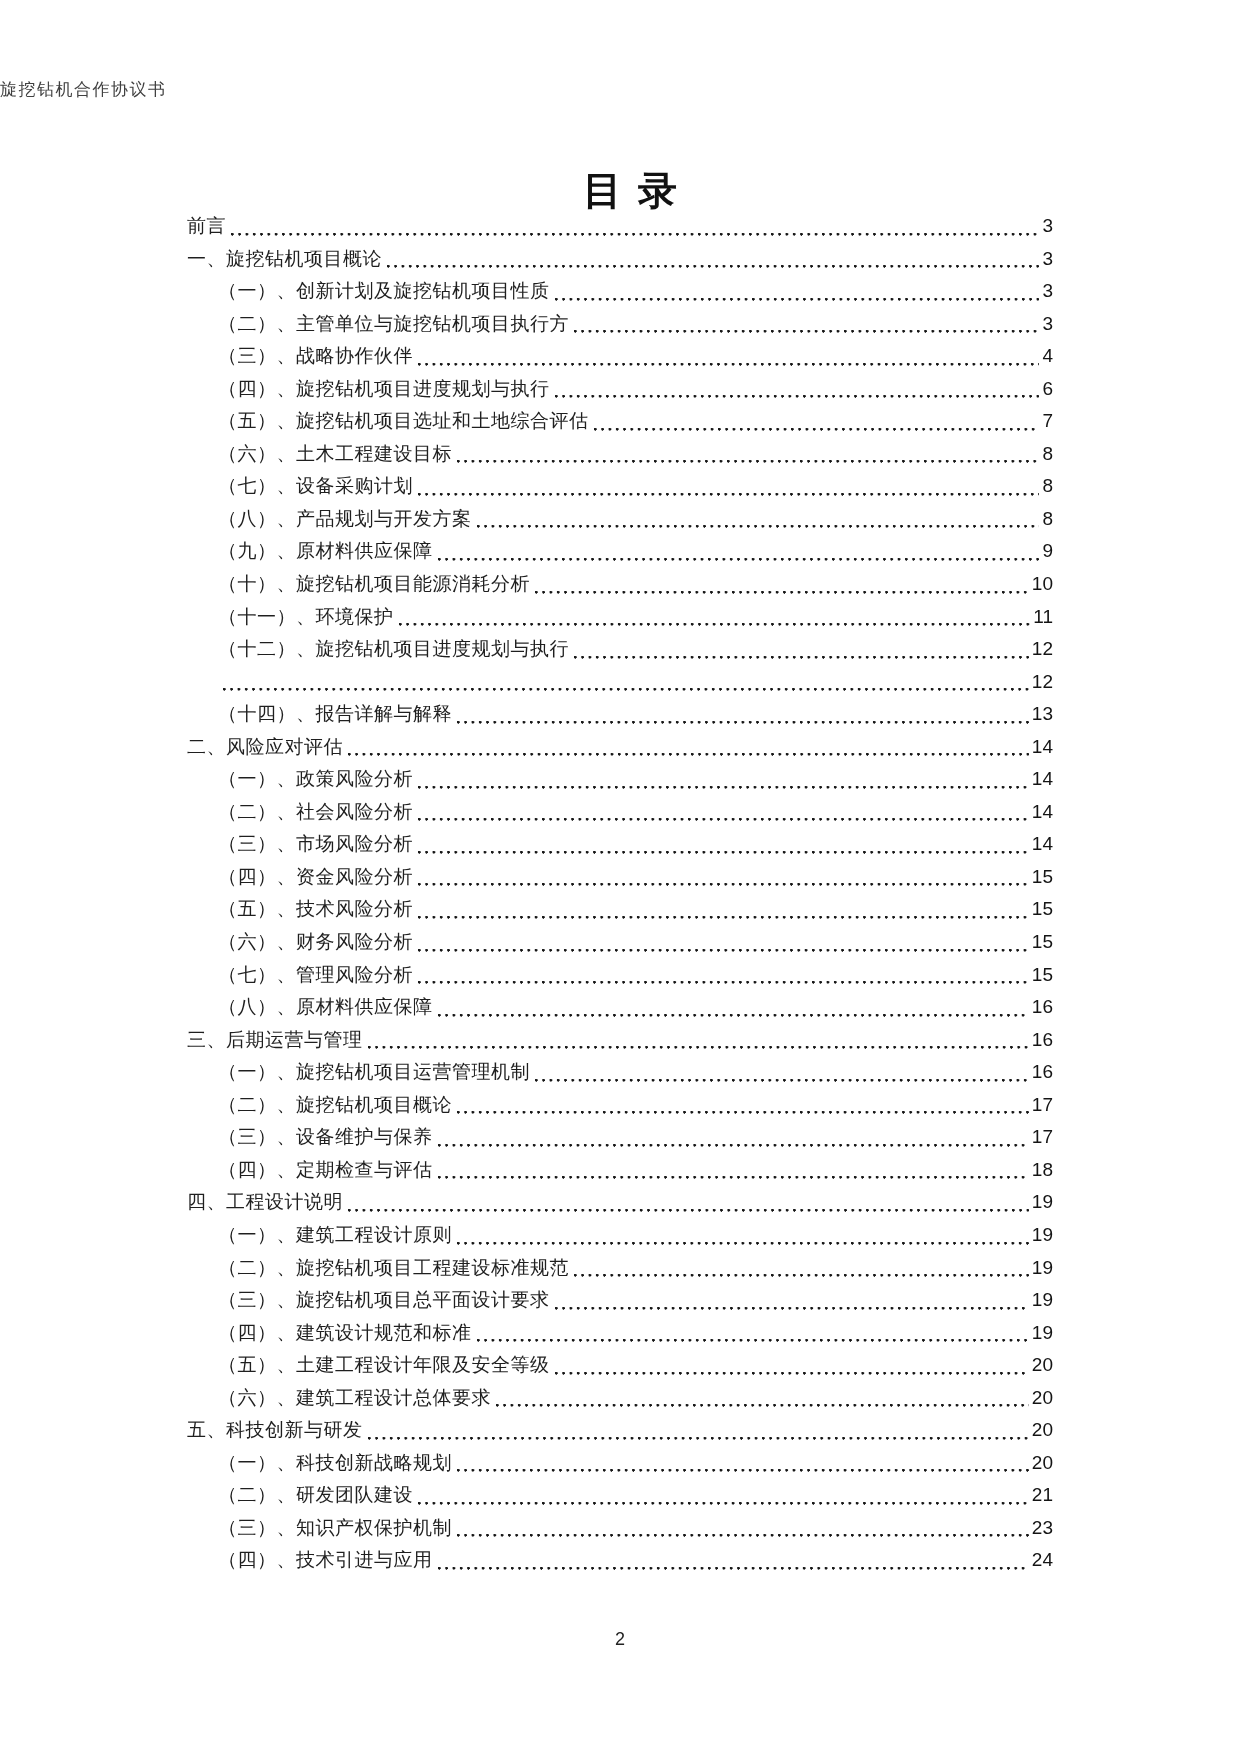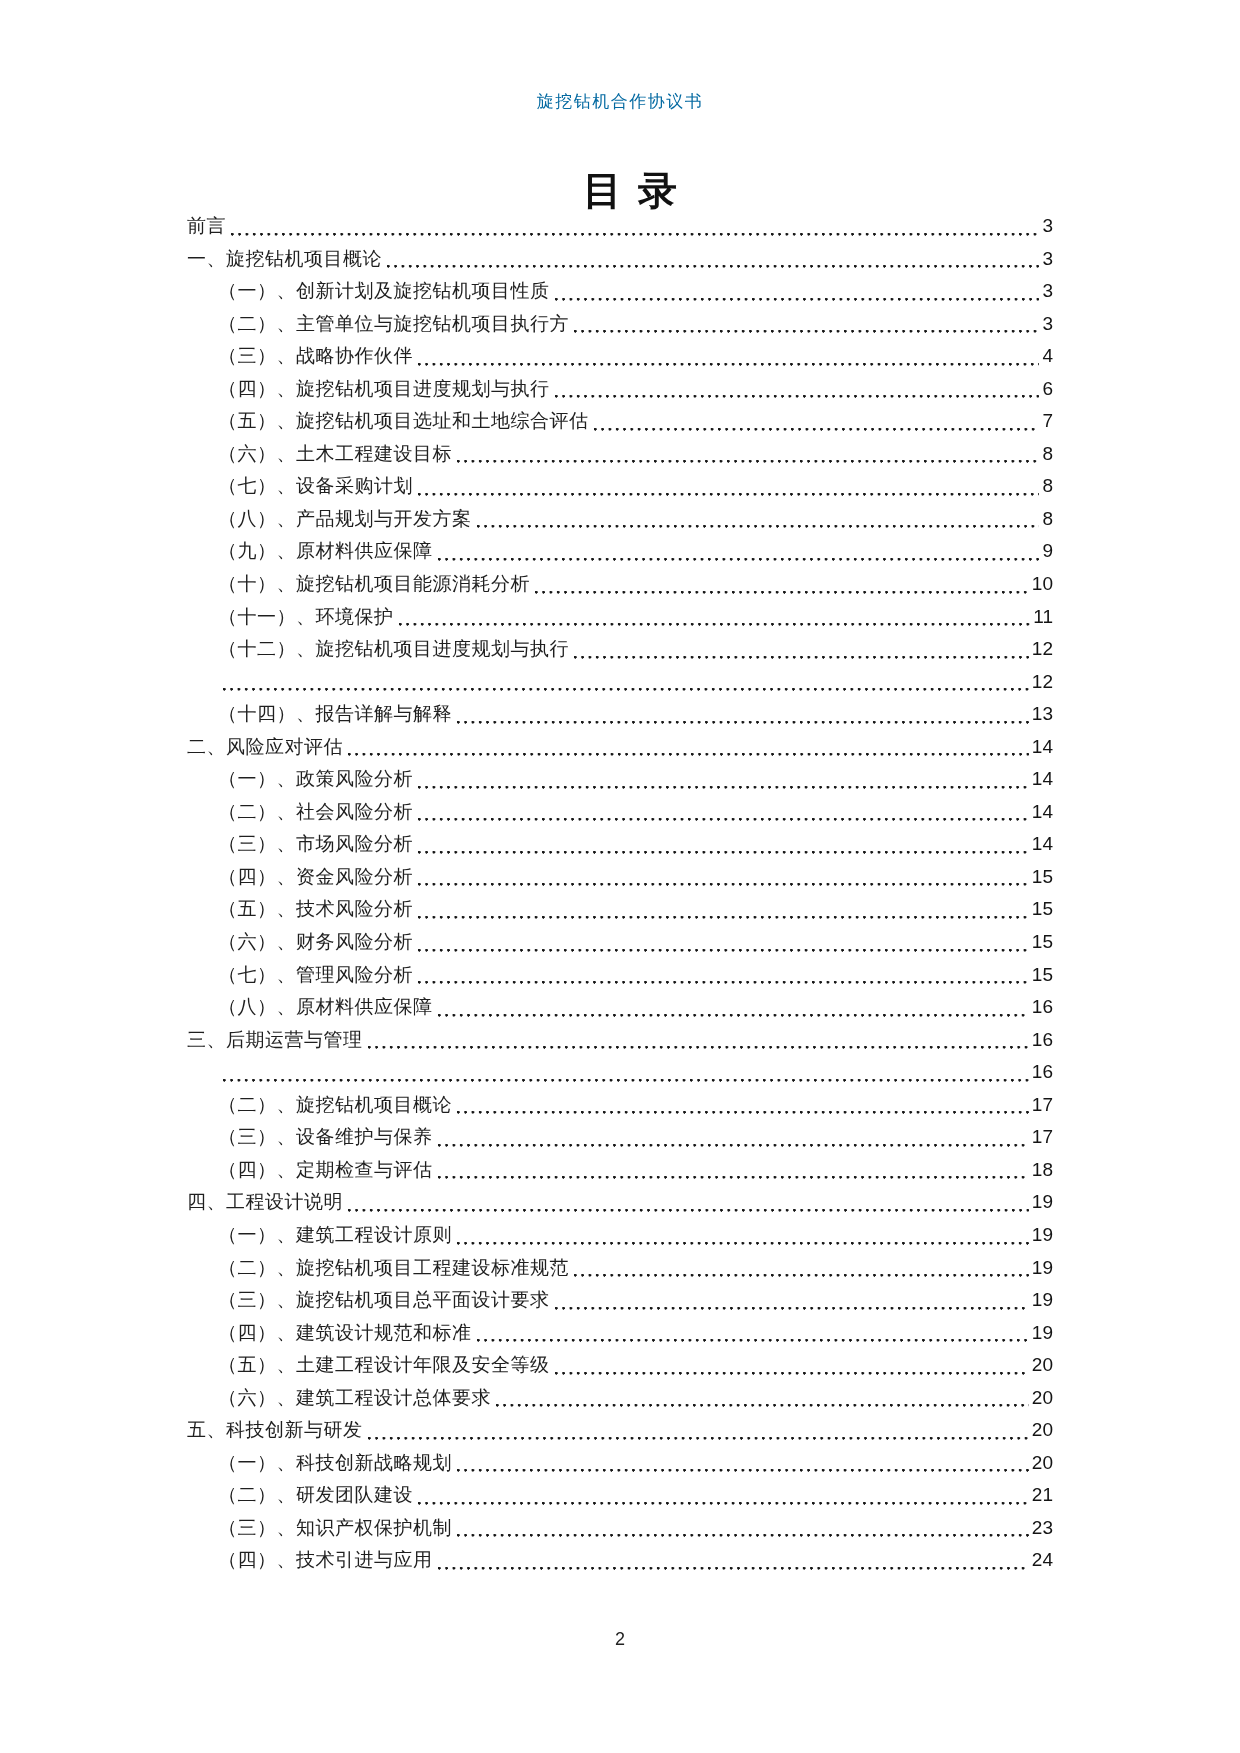--- a/index.html
+++ b/index.html
@@ -11,27 +11,27 @@
     position: relative;
     width: 1240px;
     height: 1753px;
     background: #ffffff;
     overflow: hidden;
     font-family: "Liberation Serif", serif;
     color: #1f1f1f;
   }
   .doc-header {
     position: absolute;
-    top: 90px;
+    top: 78px;
     left: 0;
     width: 100%;
-    text-align: center;
+    text-align: left;
     font-size: 17px;
     letter-spacing: 1.5px;
-    color: #0369a1;
+    color: #404040;
   }
   .doc-title {
     position: absolute;
     top: 148px;
     left: 0;
     width: 100%;
     margin: 16px;
     text-align: center;
     font-size: 39px;
     font-weight: bold;
@@ -221,20 +221,21 @@
         <span class="toc-label">（八）、原材料供应保障</span>
         <span class="dots"></span>
         <span class="toc-page">16</span>
       </div>
       <div class="toc-row level-0">
         <span class="toc-label">三、后期运营与管理</span>
         <span class="dots"></span>
         <span class="toc-page">16</span>
       </div>
       <div class="toc-row level-1">
+        <span class="toc-label">（一）、旋挖钻机项目运营管理机制</span>
         <span class="dots"></span>
         <span class="toc-page">16</span>
       </div>
       <div class="toc-row level-1">
         <span class="toc-label">（二）、旋挖钻机项目概论</span>
         <span class="dots"></span>
         <span class="toc-page">17</span>
       </div>
       <div class="toc-row level-1">
         <span class="toc-label">（三）、设备维护与保养</span>

